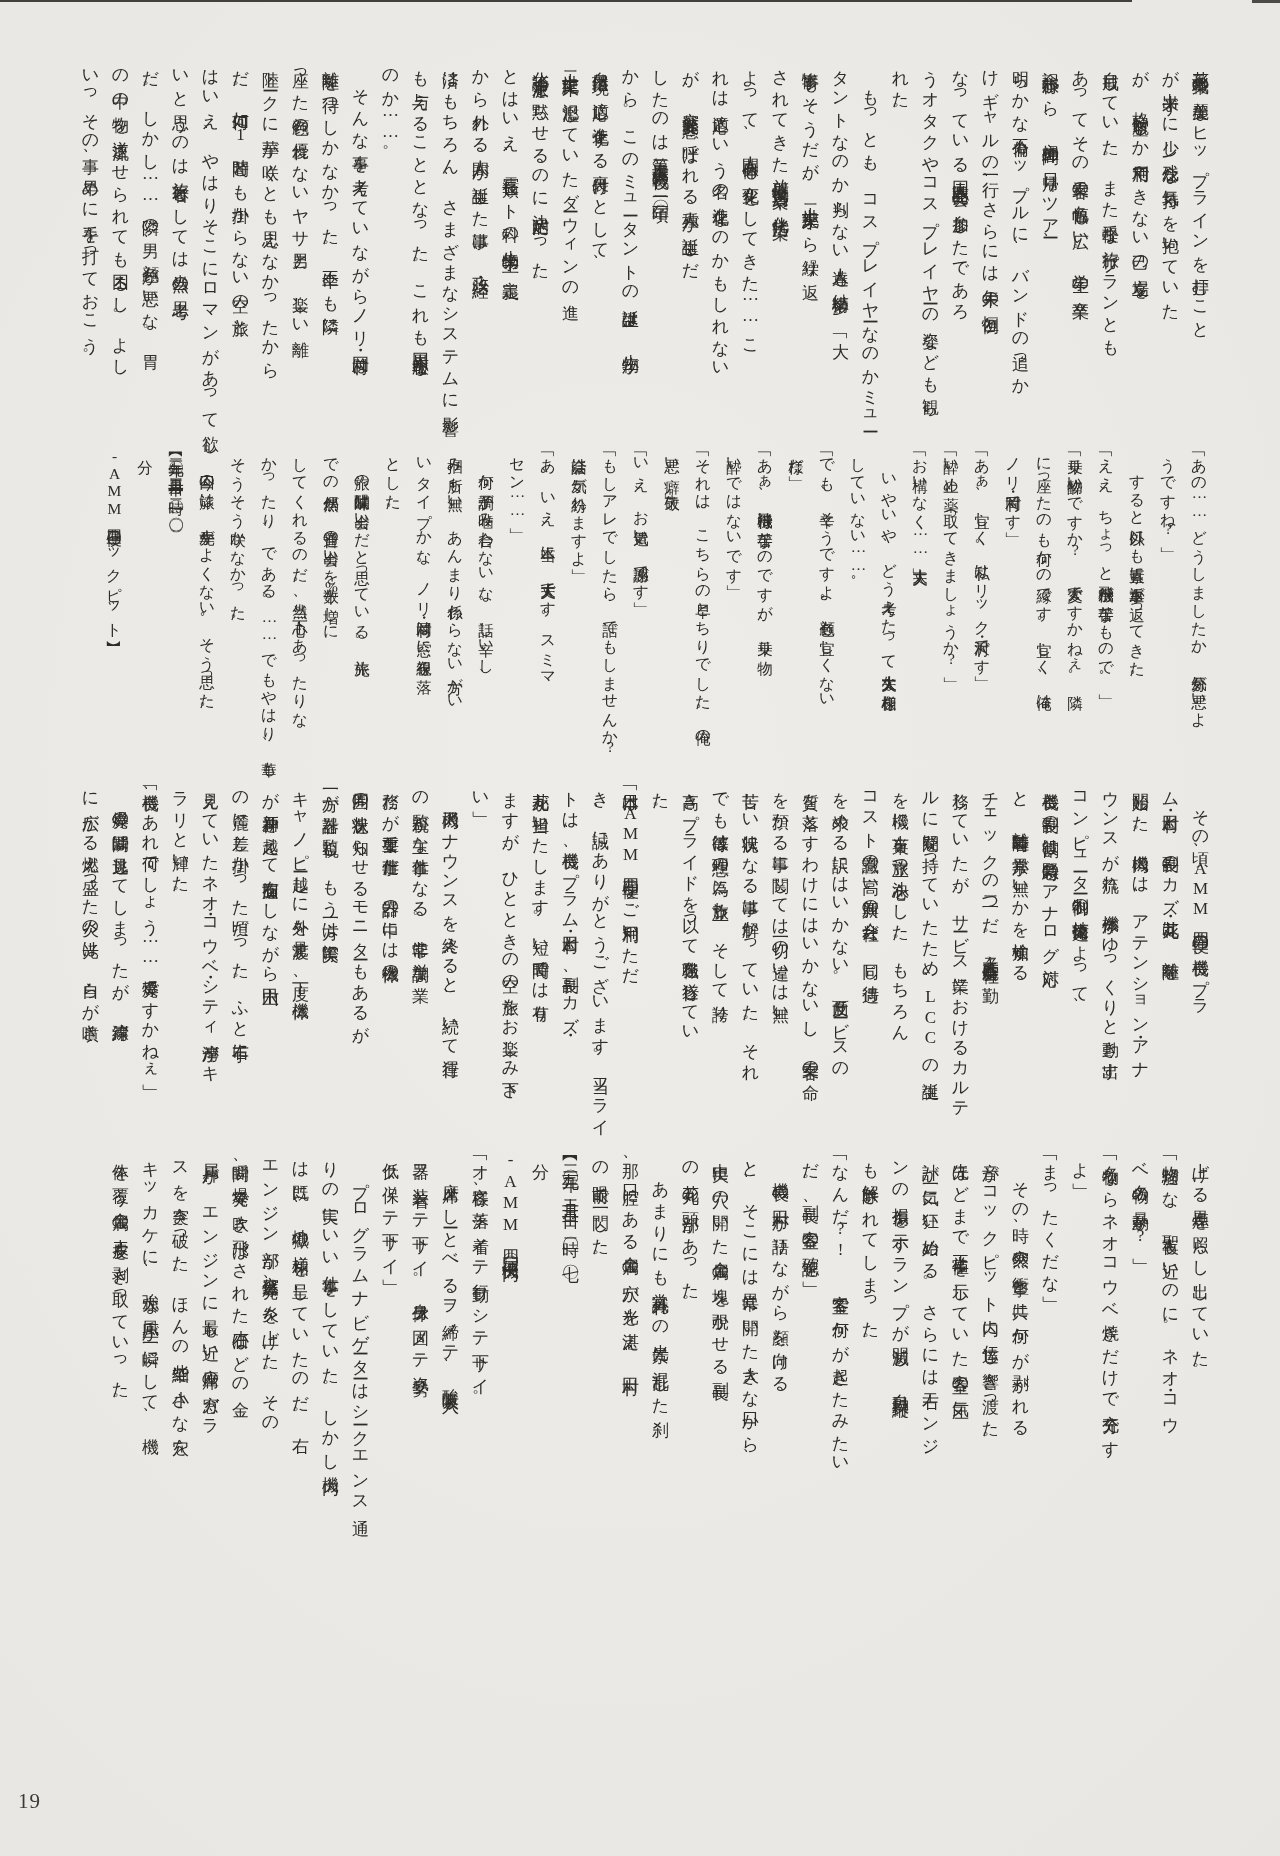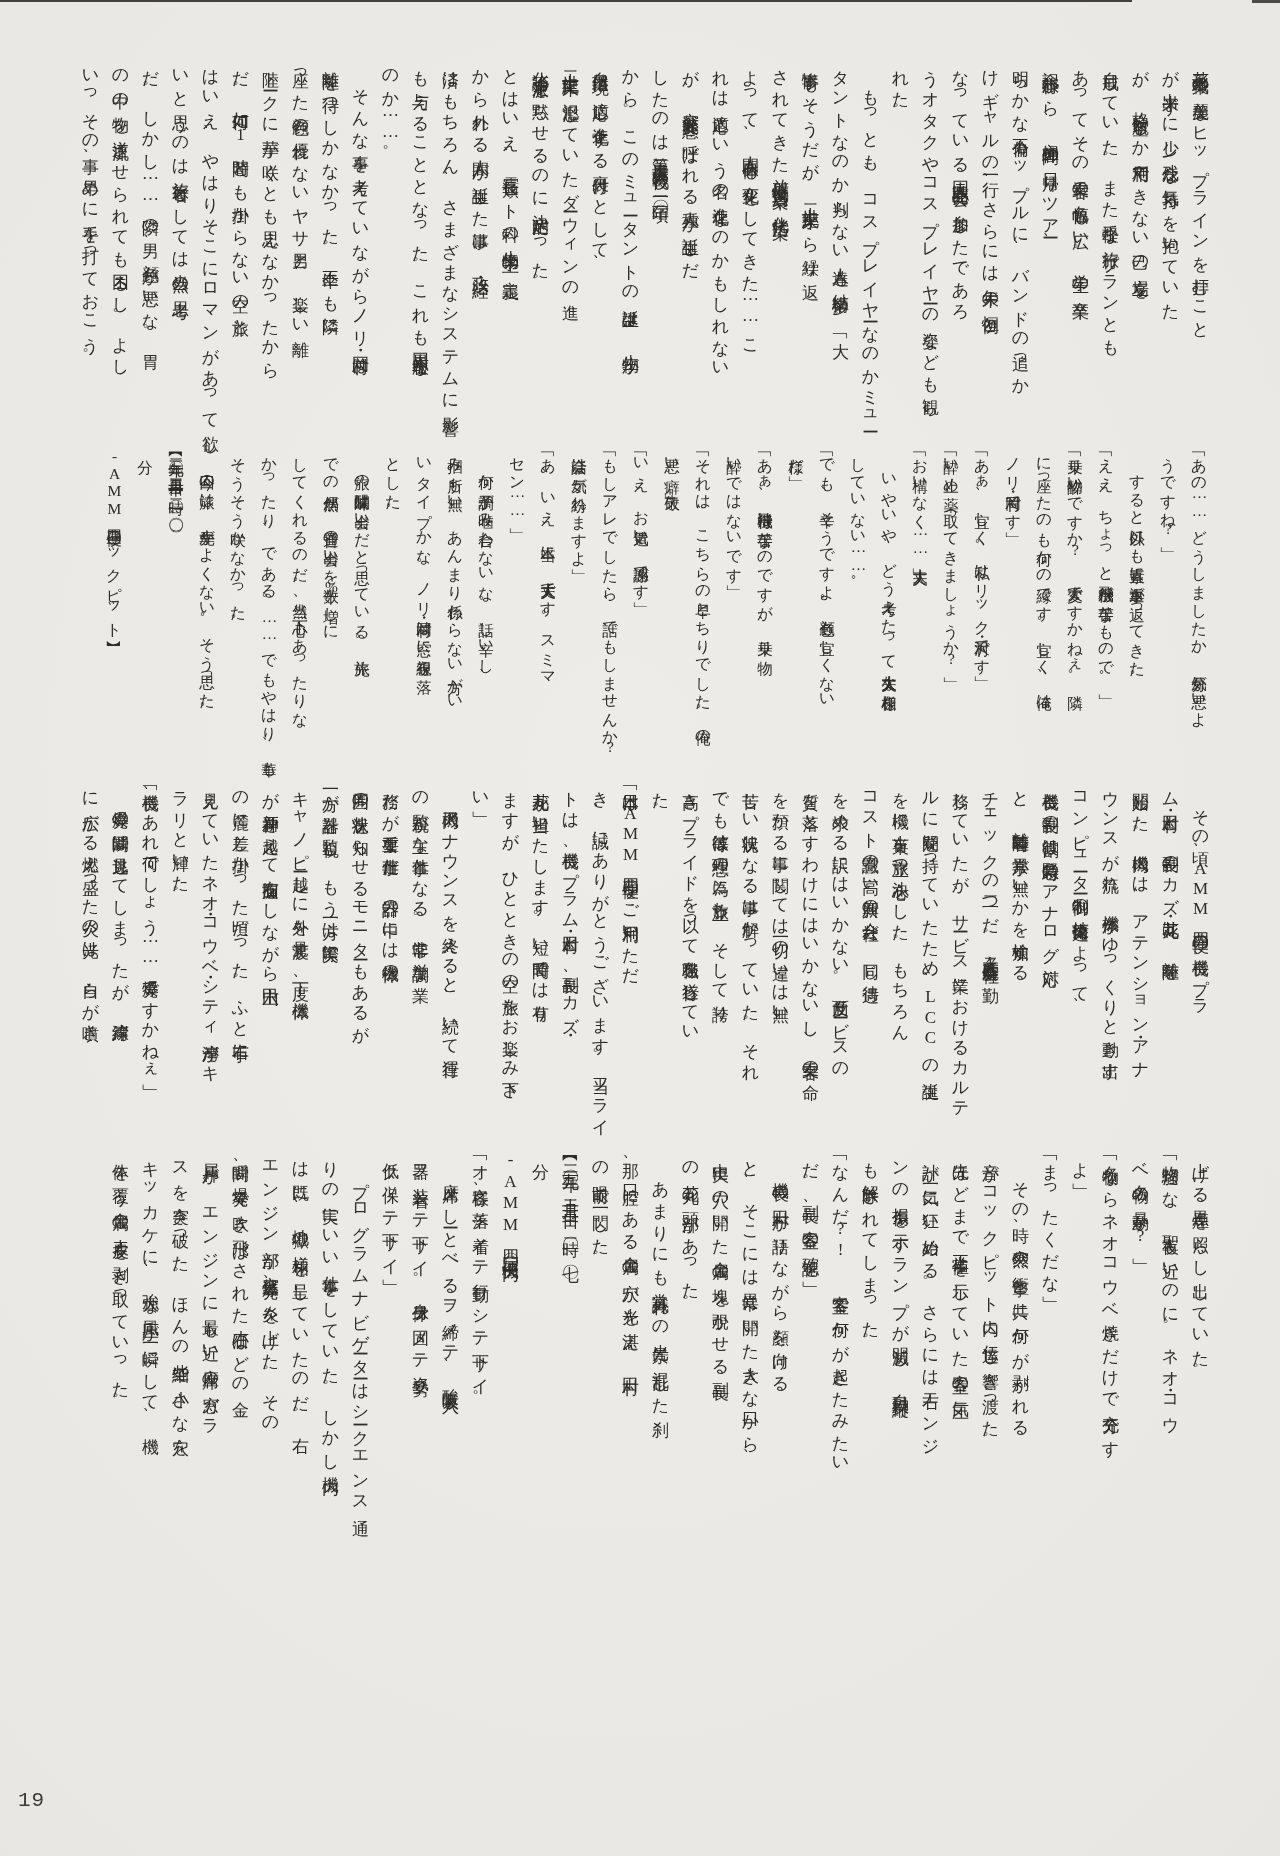--- a/index.html
+++ b/index.html
@@ -21,21 +21,21 @@
     text-align:left;
   }
   .tblock .col{white-space:nowrap;}
   #b1{top:58px;  width:1148px;height:388px;font-size:17px;line-height:30px;letter-spacing:2.2px;}
   #b2{top:447px; width:1122px;height:324px;font-size:15.5px;line-height:31px;letter-spacing:0.6px;}
   #b3{top:780px; width:1148px;height:364px;font-size:17px;line-height:30px;letter-spacing:1.2px;}
   #b4{top:1150px;width:1122px;height:398px;font-size:17px;line-height:30px;letter-spacing:2.6px;}
   .pagenum{
     position:absolute;left:18px;top:1789px;
     font-size:21px;color:#3a3936;letter-spacing:1px;
-    font-family:Liberation Mono, monospace;
+    font-family:Liberation Serif, serif;
   }
 </style>
 </head>
 <body>
 
 <div class="page">
   <div class="scan-top"></div>
   <div class="scan-top-right"></div>
 
   <div id="b1" class="tblock">

